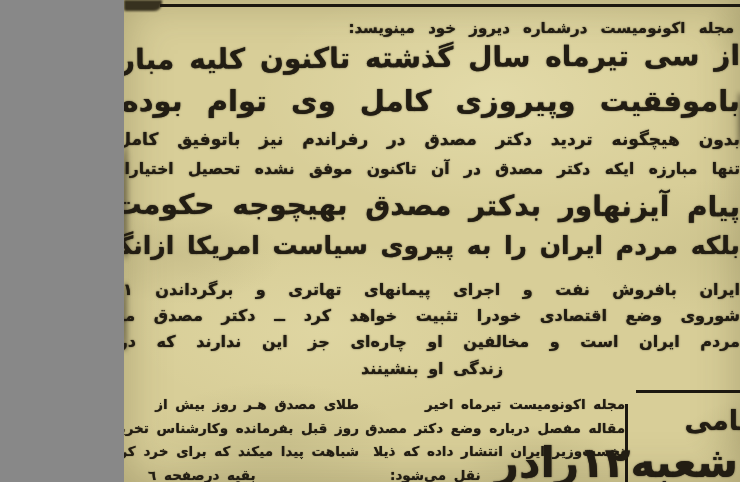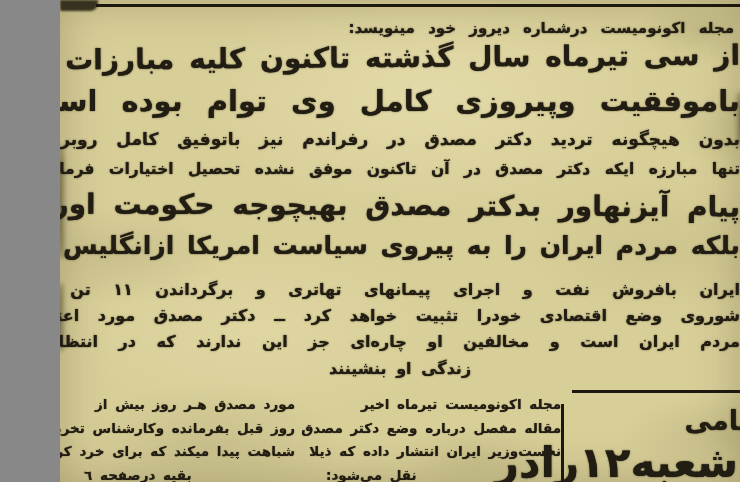--- a/index.html
+++ b/index.html
@@ -2,21 +2,21 @@
 <html lang="fa" dir="rtl" style="--paper: #d8ce98; --ink: #221d13;"><head>
 <meta charset="utf-8">
 <style>
   :root{
     --paper:#d8ce98;
     --ink:#221d13;
   }
   html,body{margin:0;padding:0;background:#888;}
   .page{
     position:relative;
-    width:680px;height:482px;
+    width:616px;height:482px;
     margin:0;
     overflow:hidden;
     direction:rtl;
     font-family:"DejaVu Sans",sans-serif;
     color:var(--ink);
     background-color:var(--paper);
     background-image:
       radial-gradient(ellipse 90px 50px at 640px 30px, rgba(120,122,70,.20), transparent 70%),
       radial-gradient(ellipse 130px 70px at 705px 130px, rgba(115,118,68,.22), transparent 70%),
       radial-gradient(ellipse 150px 70px at 55px 255px, rgba(130,120,80,.16), transparent 70%),
@@ -87,21 +87,21 @@
 
   <div class="txt center h2a">پیام آیزنهاور بدکتر مصدق بهیچوجه حکومت اورا تضعیف نکرده</div>
   <div class="txt center h2b">بلکه مردم ایران را به پیروی سیاست امریکا ازانگلیس معتقد ساخته است</div>
 
   <div class="txt center lead1">ایران بافروش نفت و اجرای پیمانهای تهاتری و برگرداندن ۱۱ تن طلای ایران در</div>
   <div class="txt center lead2">شوروی وضع اقتصادی خودرا تثبیت خواهد کرد ــ دکتر مصدق مورد اعتماد قاطبه</div>
   <div class="txt center lead3">مردم ایران است و مخالفین او چاره‌ای جز این ندارند که در انتظار پایان</div>
   <div class="txt center lead4">زندگی او بنشینند</div>
 
   <div class="col col-left">
-    <div class="cl">مورد مصدق هـر روز بیش از</div>
+    <div class="cl">طلای مصدق هـر روز بیش از</div>
     <div class="cl">روز قبل بفرمانده وکارشناس تخریبی</div>
     <div class="cl">شباهت پیدا میکند که برای خرد کردن</div>
     <div class="cl note">بقیه درصفحه ٦</div>
   </div>
 
   <div class="col col-mid">
     <div class="cl">مجله اکونومیست تیرماه اخیر</div>
     <div class="cl">مقاله مفصل درباره وضع دکتر مصدق</div>
     <div class="cl">نخست‌وزیر ایران انتشار داده که ذیلا</div>
     <div class="cl quote-lead">نقل می‌شود:</div>

